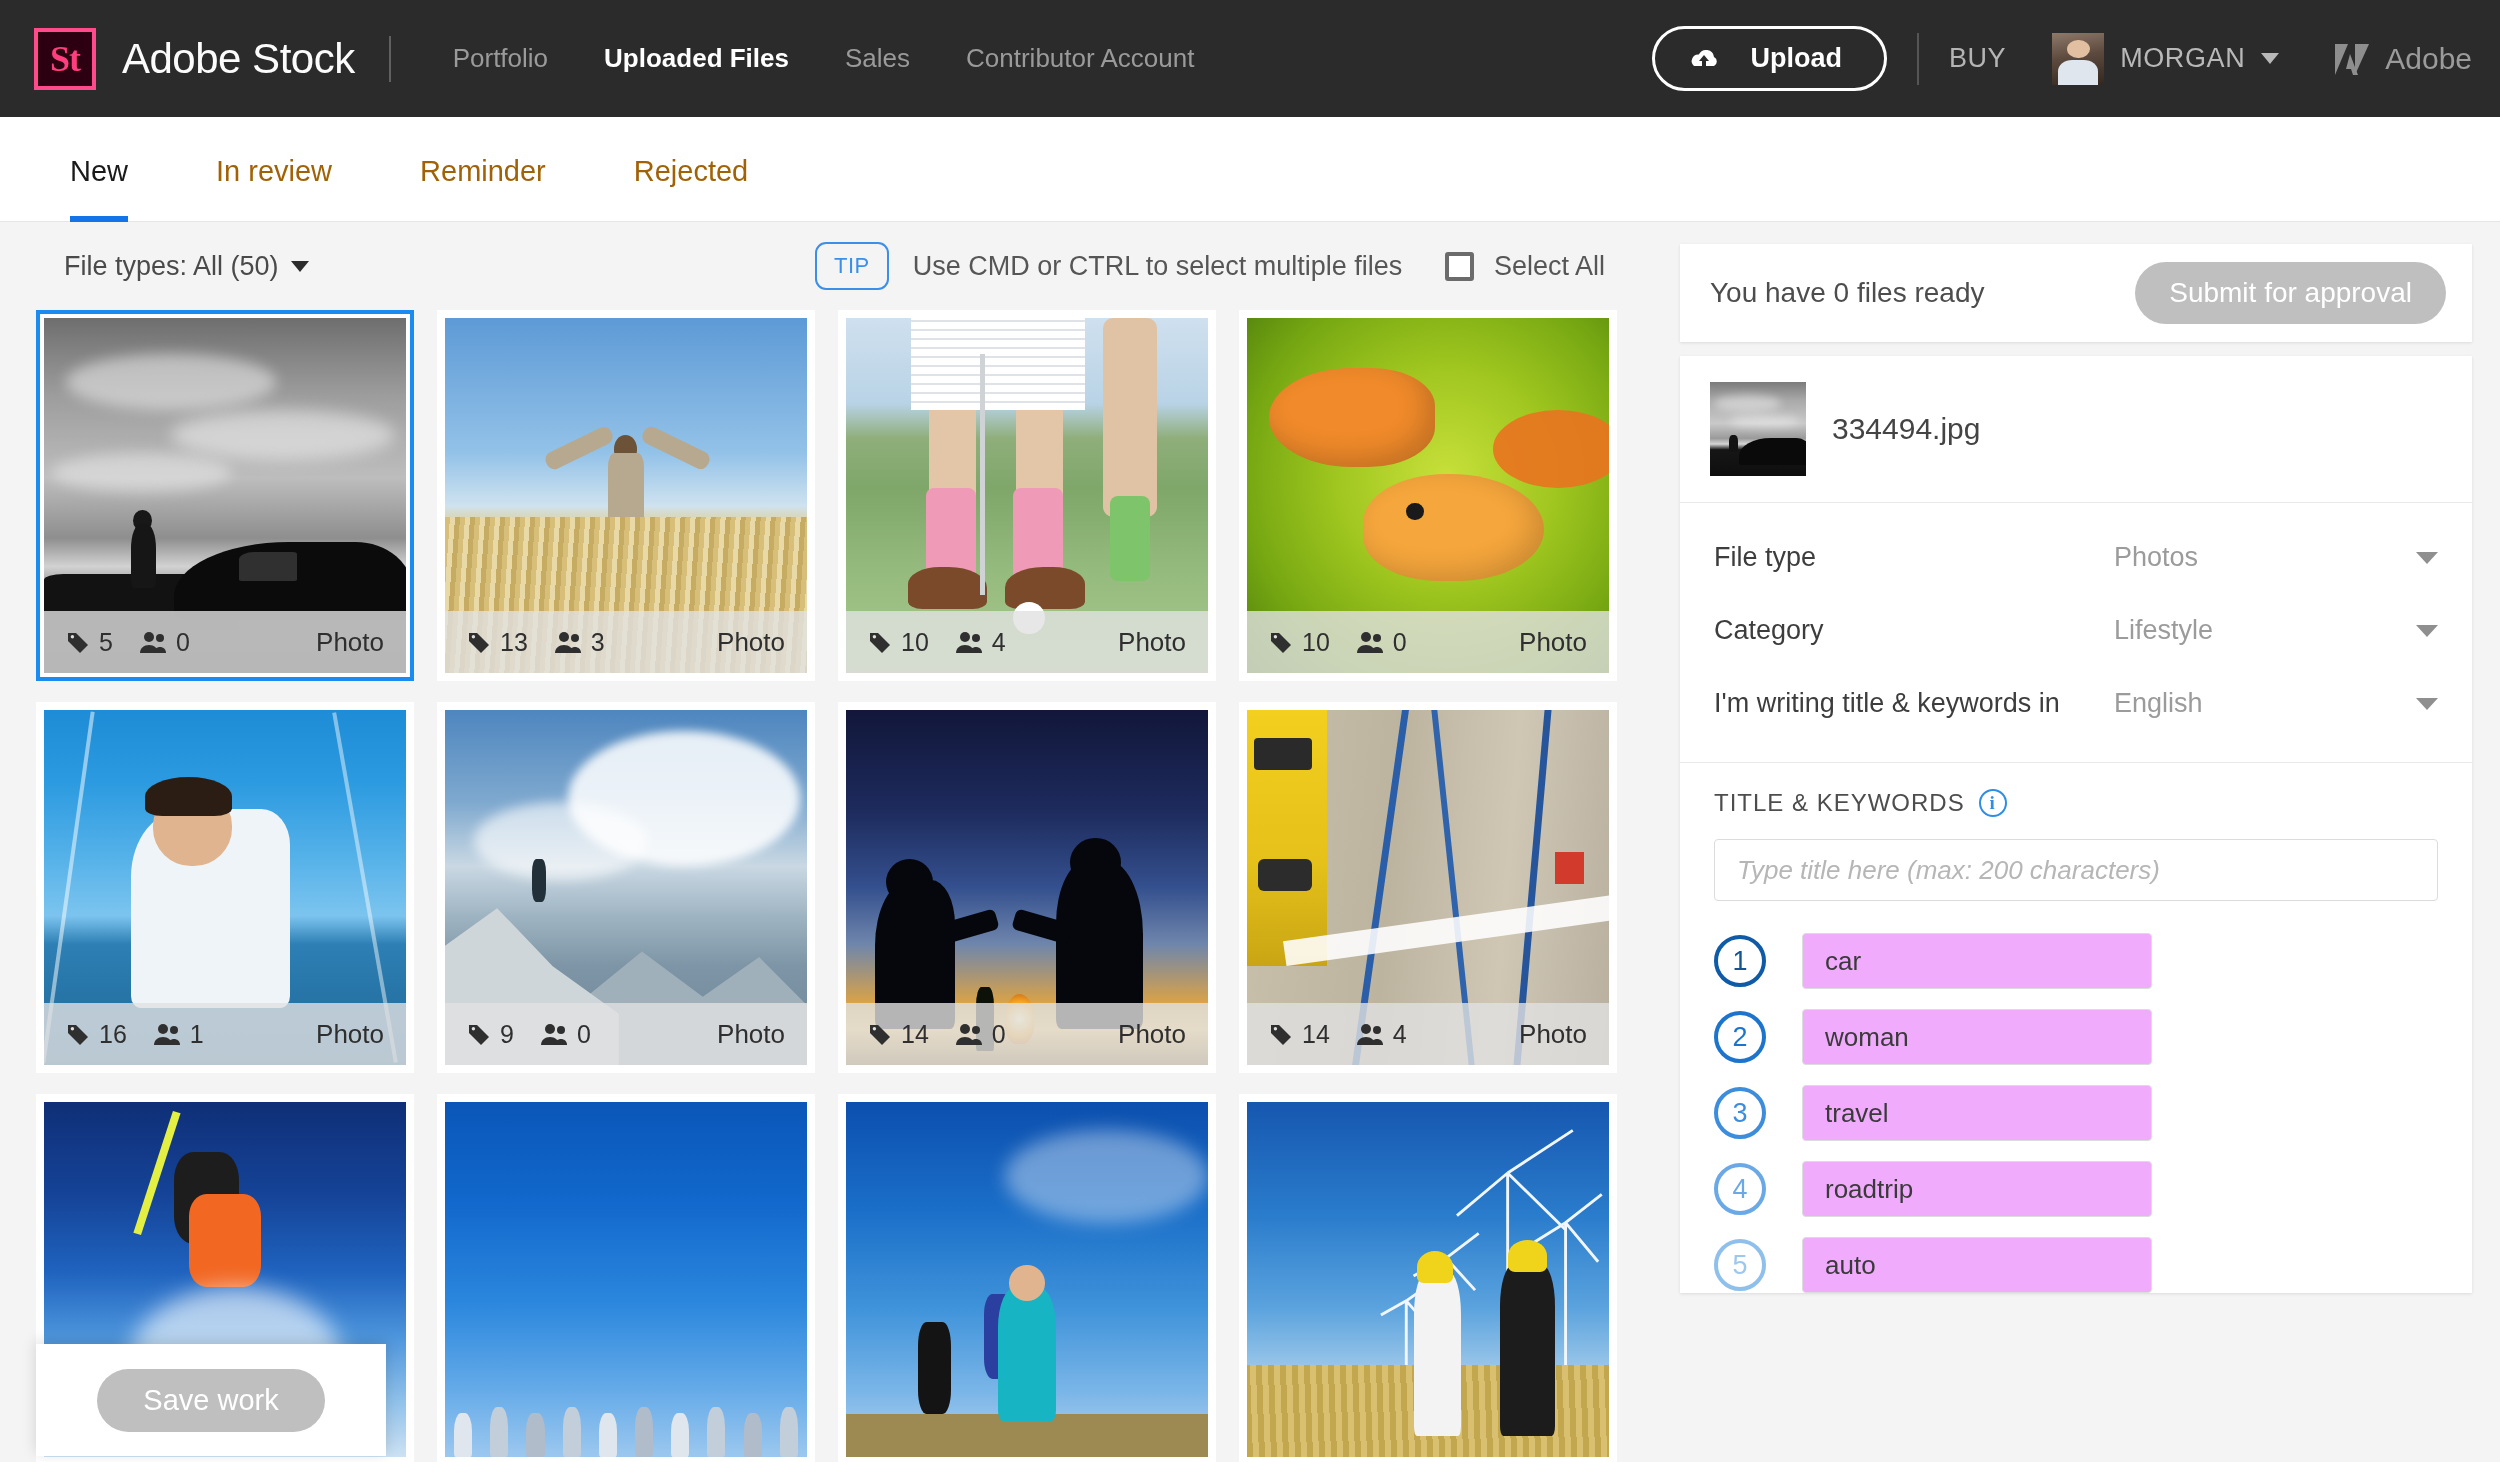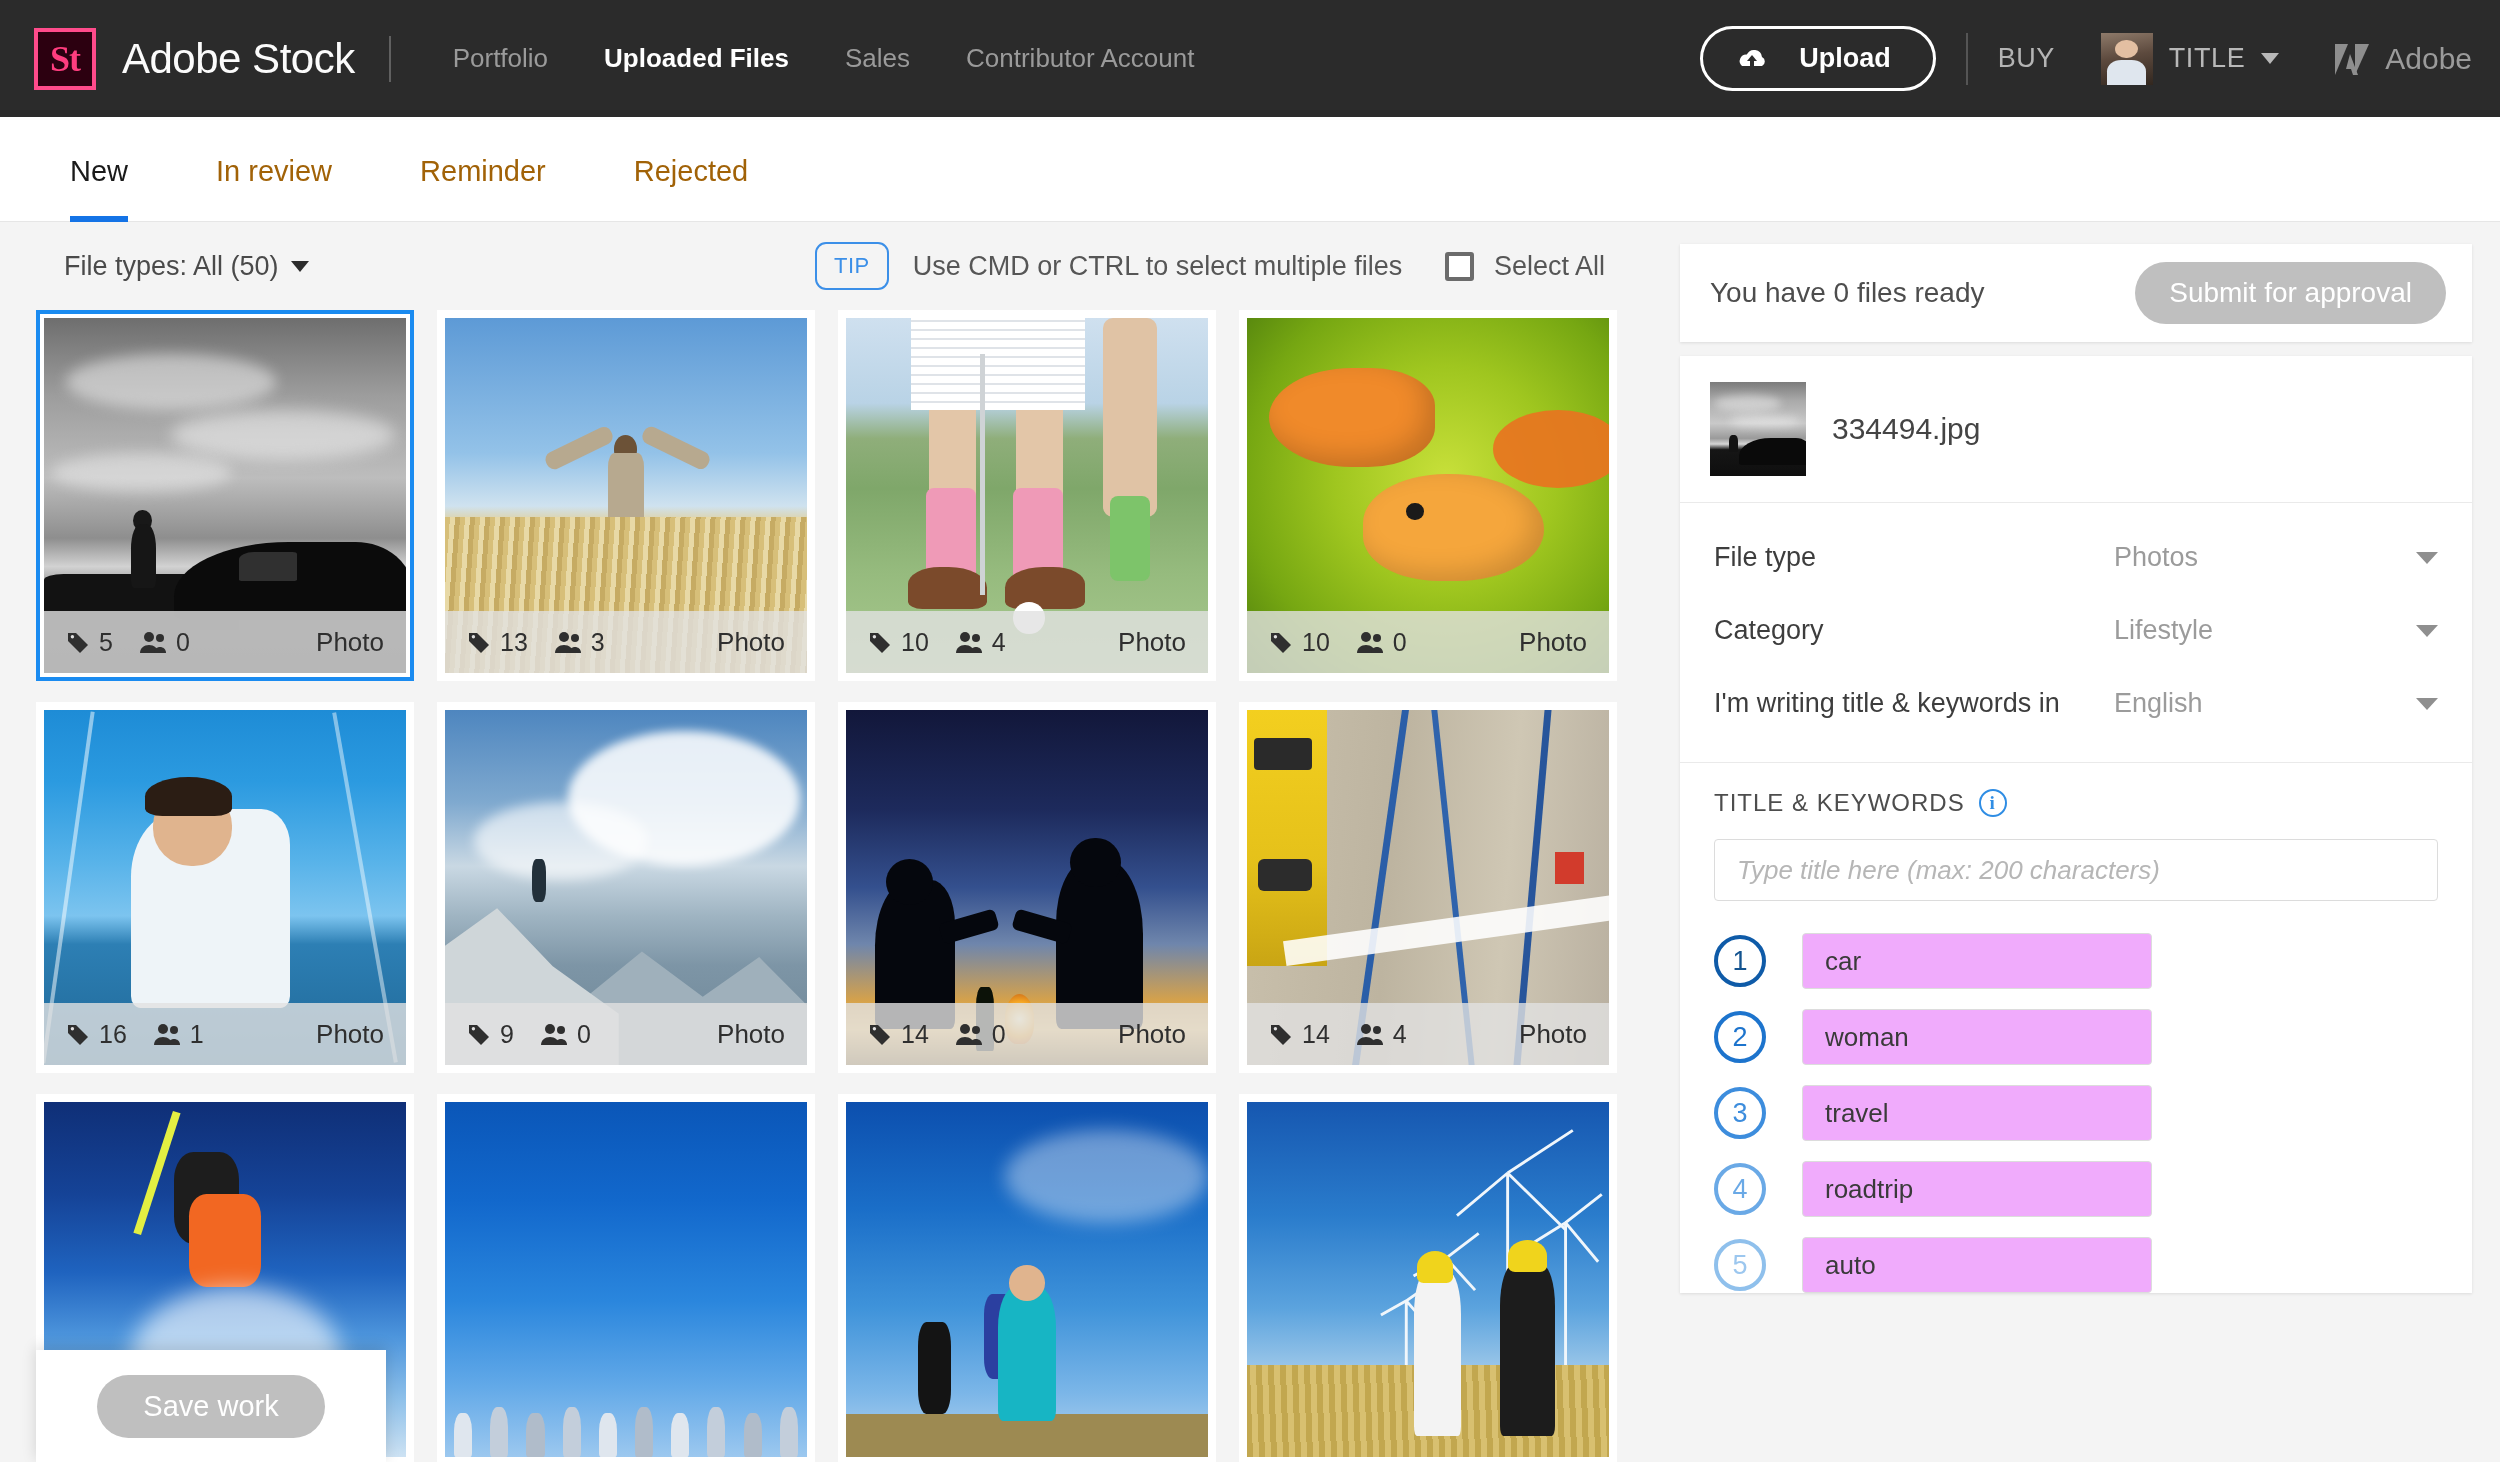--- a/index.html
+++ b/index.html
@@ -202,21 +202,21 @@
     font-size: 25px; color:#2f2f2f;
   }
   .meta-grp { display:flex; align-items:center; gap:9px; margin-right:26px; }
   .tag-ico { width:24px;height:24px;display:block; }
   .ppl-ico { width:28px;height:24px;display:block; }
   .meta-kind { margin-left:auto; font-size:26px; color:#2f2f2f; }
 
   
   .savepanel {
     position:absolute;
-    left:36px; bottom:0;
+    left:36px; bottom:6px;
     width:350px; height:112px;
     background:#fff;
     box-shadow: 0 -3px 14px rgba(0,0,0,0.14);
     display:flex; align-items:center; justify-content:center;
     z-index:20;
   }
   .savebtn {
     background:#bfbfbf; color:#fff; font-size:29px;
     border:none; border-radius:40px;
     padding:15px 46px; cursor:pointer;
@@ -440,21 +440,21 @@
         <path d="M27 11a8 8 0 0 0-15.2-2.4A6.5 6.5 0 0 0 7 20h20a5 5 0 0 0 0-9z" fill="#fff"></path>
         <path d="M17 9l5 6h-10z" fill="#2b2b2b"></path>
         <rect x="15" y="14" width="4" height="7" fill="#2b2b2b"></rect>
       </svg>
       <span>Upload</span>
     </button>
     <div class="vsep"></div>
     <a class="buy-link" href="#">BUY</a>
     <div class="user-block">
       <div class="avatar"></div>
-      <span class="username">TITLE</span>
+      <span class="username">MORGAN</span>
       <span class="chev-white"></span>
     </div>
     <div class="adobe-block">
       <svg class="adobe-mark" viewBox="0 0 38 34">
         <path d="M2 2h13L2 33z" fill="#8e8e8e"></path>
         <path d="M22 2h14L22 33z" fill="#8e8e8e"></path>
         <path d="M17 12l8 21h-5l-2-6h-5z" fill="#8e8e8e"></path>
       </svg>
       <span class="adobe-word">Adobe</span>
     </div>

